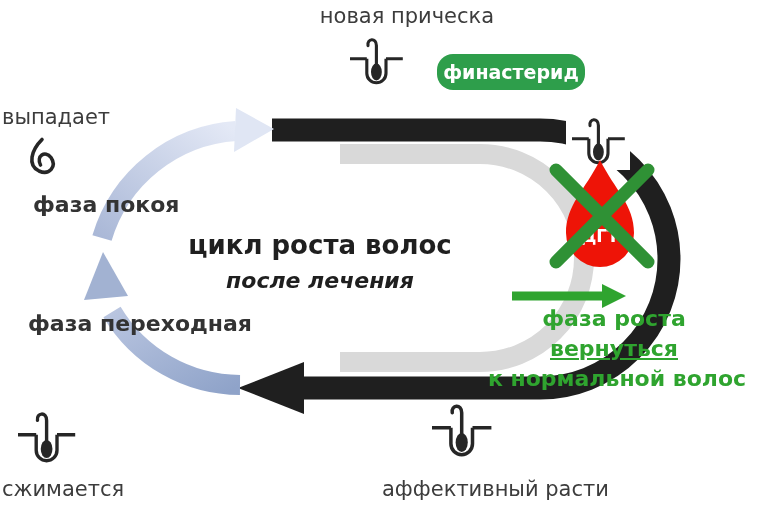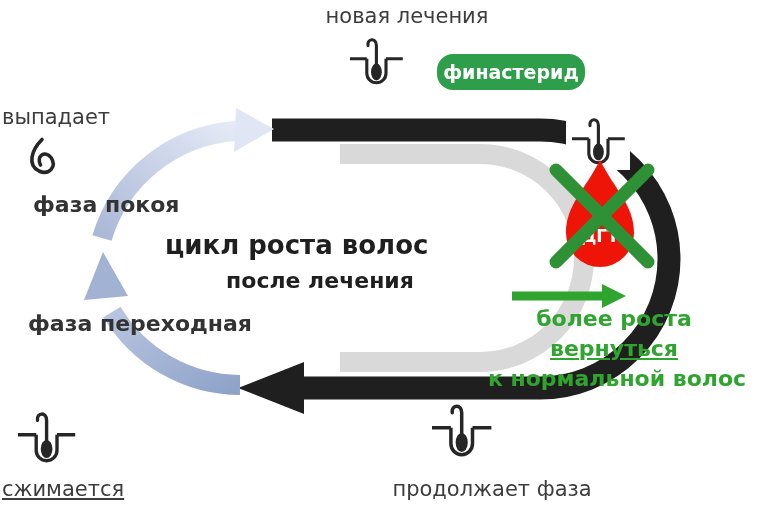--- a/index.html
+++ b/index.html
@@ -4,22 +4,22 @@
 <style>
   * { margin:0; padding:0; box-sizing:border-box; }
   html,body { background:#fff; }
   body { font-family:"DejaVu Sans","Liberation Sans",sans-serif; }
   .stage { position:relative; width:757px; height:508px; background:#fff; overflow:hidden; }
   .stage > svg.bg { position:absolute; left:0; top:0; }
   .lbl { position:absolute; color:var(--dark_text,#3c3c3c); font-size:21px; white-space:nowrap; }
   .lbl.bold { font-weight:700; color:#333; font-size:22px; }
   .lbl.center { text-align:center; }
   .lbl.green { color:var(--green_text,#2fa42f); font-weight:700; font-size:22px; }
-  .title1 { position:absolute; font-size:26px; font-weight:700; color:#1f1f1f; white-space:nowrap; }
-  .title2 { position:absolute; font-size:22px; font-weight:700; color:#1f1f1f; text-align:center; white-space:nowrap; }
+  .title1 { position:absolute; font-size:26px; font-weight:700; color:#1f1f1f; text-align:center; white-space:nowrap; }
+  .title2 { position:absolute; font-size:22px; font-weight:700; color:#1f1f1f; text-align:center; white-space:nowrap;font-style:italic; }
   .pill { position:absolute; height:36px; background:var(--green,#2e9e4b); border-radius:16px;
           color:#fff; font-weight:700; font-size:19px; display:flex; align-items:center;
           justify-content:center; border:none; cursor:pointer;
           font-family:"DejaVu Sans","Liberation Sans",sans-serif; }
   .more-eff { position:absolute; color:var(--green_text,#2fa42f); font-weight:700; font-size:16px;
               text-align:center; line-height:1.25; }
 </style>
 </head>
 <body>
 
@@ -73,34 +73,34 @@
     </g>
 
     <path d="M 556 170 L 648 262 M 648 170 L 556 262" style="stroke:var(--x_green,#2f9135)" stroke-width="13" fill="none" stroke-linecap="round"></path>
 
     <g>
       <path d="M 512 296 H 602" style="stroke:var(--green_text,#2fa42f)" stroke-width="9" fill="none"></path>
       <polygon points="602,284 602,308 626,296" style="fill:var(--green_text,#2fa42f)"></polygon>
     </g>
   </svg>
 
-  <div class="lbl center" style="left:312px;top:4px;width:190px;">новая лечения</div>
+  <div class="lbl center" style="left:312px;top:4px;width:190px;">новая прическа</div>
 
 
   <button class="pill" style="left:437px;top:54px;width:148px;">финастерид</button>
 
   <div class="lbl" style="left:2px;top:105px;">выпадает</div>
 
   <div class="lbl bold" style="left:33px;top:192px;">фаза покоя</div>
 
   <div class="title1" style="left:165px;top:230px;width:310px;">цикл роста волос</div>
   <div class="title2" style="left:165px;top:268px;width:310px;">после лечения</div>
 
   <div class="lbl bold" style="left:28px;top:311px;">фаза переходная</div>
 
-  <div class="lbl green" style="left:524px;top:306px;width:180px;text-align:center;">более роста</div>
+  <div class="lbl green" style="left:524px;top:306px;width:180px;text-align:center;">фаза роста</div>
   <div class="lbl green" style="left:524px;top:336px;width:180px;text-align:center;text-decoration:underline;">вернуться</div>
   <div class="lbl green" style="left:478px;top:366px;width:278px;text-align:center;">к нормальной волос</div>
 
-  <div class="lbl" style="left:2px;top:477px;text-decoration:underline;">сжимается</div>
+  <div class="lbl" style="left:2px;top:477px;">сжимается</div>
 
-  <div class="lbl center" style="left:382px;top:477px;width:220px;">продолжает фаза</div>
+  <div class="lbl center" style="left:382px;top:477px;width:220px;">аффективный расти</div>
 </div>
 
 </body></html>

